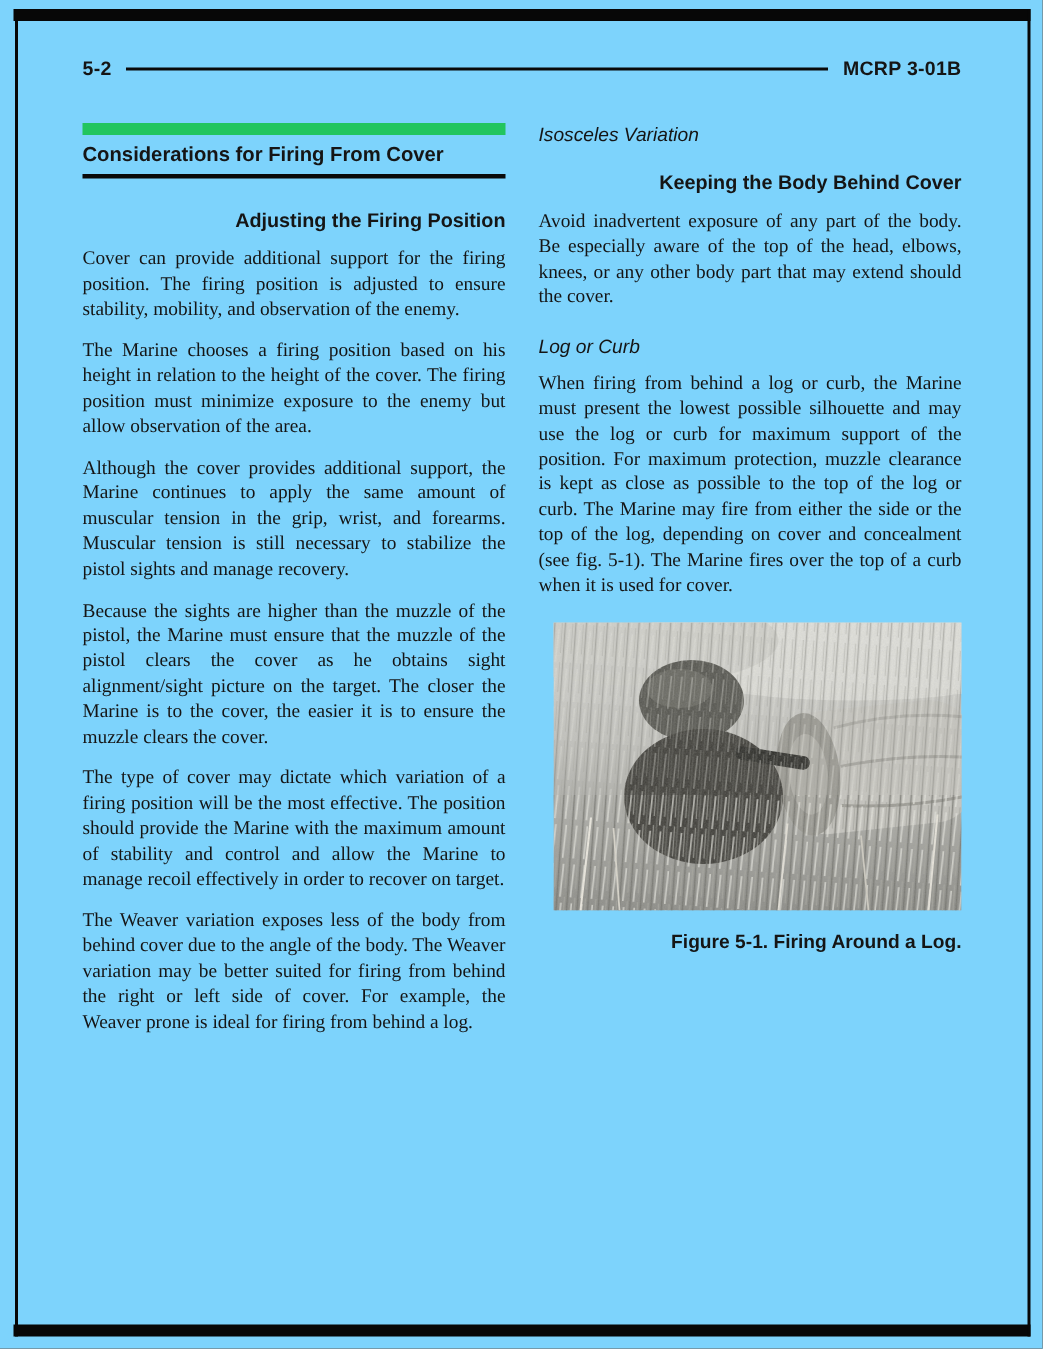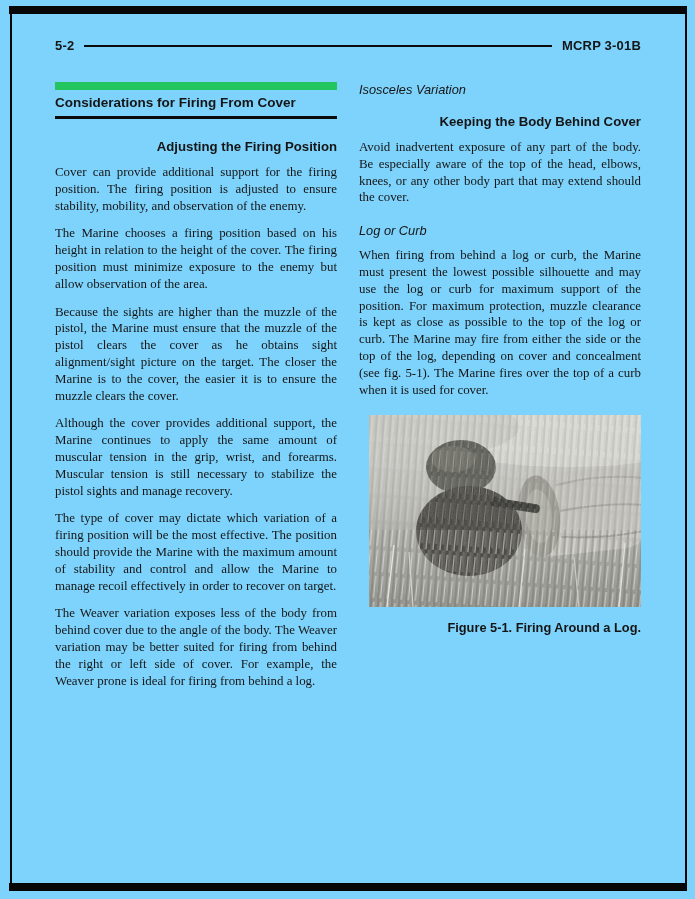--- a/index.html
+++ b/index.html
@@ -86,22 +86,22 @@
   </div>
 
   <div class="columns">
 
     <div class="col">
       <div class="section-box">Considerations for Firing From Cover</div>
 
       <div class="subhead">Adjusting the Firing Position</div>
       <p class="para">Cover can provide additional support for the firing position. The firing position is adjusted to ensure stability, mobility, and observation of the enemy.</p>
       <p class="para">The Marine chooses a firing position based on his height in relation to the height of the cover. The firing position must minimize exposure to the enemy but allow observation of the area.</p>
+      <p class="para">Although the cover provides additional support, the Marine continues to apply the same amount of muscular tension in the grip, wrist, and forearms. Muscular tension is still necessary to stabilize the pistol sights and manage recovery.</p>
       <p class="para">Because the sights are higher than the muzzle of the pistol, the Marine must ensure that the muzzle of the pistol clears the cover as he obtains sight alignment/sight picture on the target. The closer the Marine is to the cover, the easier it is to ensure the muzzle clears the cover.</p>
-      <p class="para">Although the cover provides additional support, the Marine continues to apply the same amount of muscular tension in the grip, wrist, and forearms. Muscular tension is still necessary to stabilize the pistol sights and manage recovery.</p>
 
       <p class="para">The type of cover may dictate which variation of a firing position will be the most effective. The position should provide the Marine with the maximum amount of stability and control and allow the Marine to manage recoil effectively in order to recover on target.</p>
 
       <p class="para">The Weaver variation exposes less of the body from behind cover due to the angle of the body. The Weaver variation may be better suited for firing from behind the right or left side of cover. For example, the Weaver prone is ideal for firing from behind a log.</p>
     </div>
 
     <div class="col">
       <div class="subsubhead">Isosceles Variation</div>
 
       <div class="subhead">Keeping the Body Behind Cover</div>

